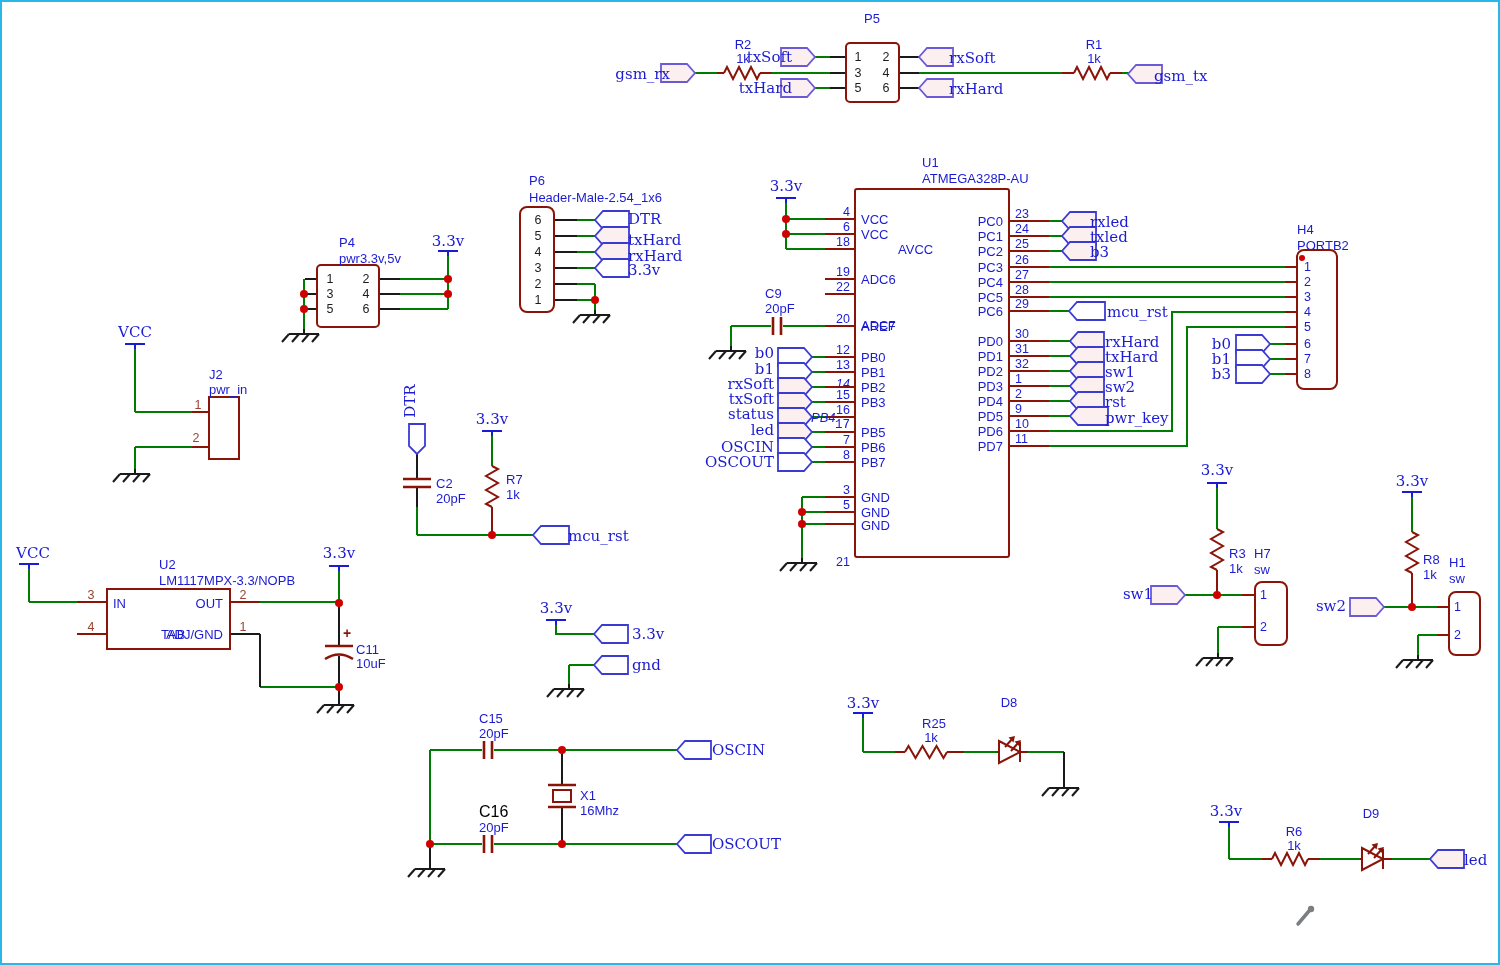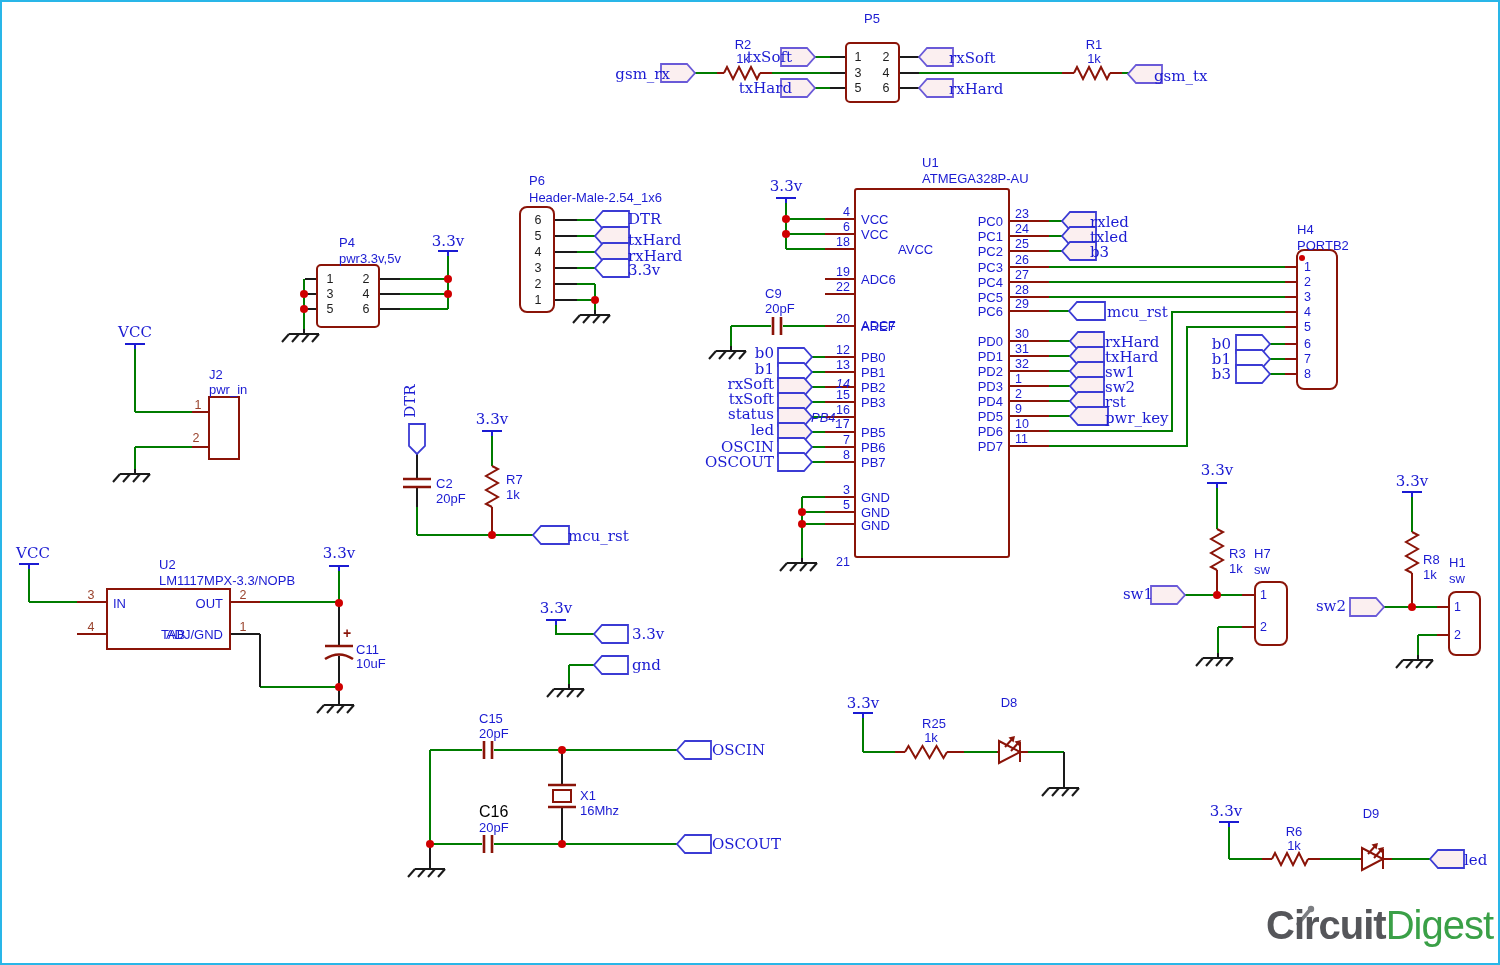--- a/index.html
+++ b/index.html
@@ -436,15 +436,14 @@
       <span class="lbl sr ar" style="left: 1344px; top: 604px;">sw2</span>
       <span class="lbl nb al" style="left: 1452px; top: 605px;">1</span>
       <span class="lbl nb al" style="left: 1452px; top: 633px;">2</span>
       <span class="lbl sr ac" style="left: 1224px; top: 809px;">3.3v</span>
       <span class="lbl sn ac" style="left: 1292px; top: 829px;">R6</span>
       <span class="lbl sn ac" style="left: 1292px; top: 843px;">1k</span>
       <span class="lbl sn ac" style="left: 1369px; top: 811px;">D9</span>
       <span class="lbl sr al" style="left: 1462px; top: 858px;">led</span>
     </div>
 
-<div id="logo"><span class="lc">Circuit</span><span class="ld">Digest</span></div>
 
 </div>
 
 </body></html>

